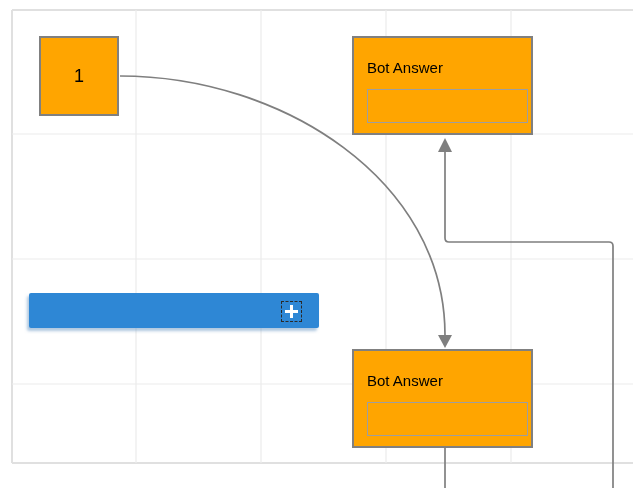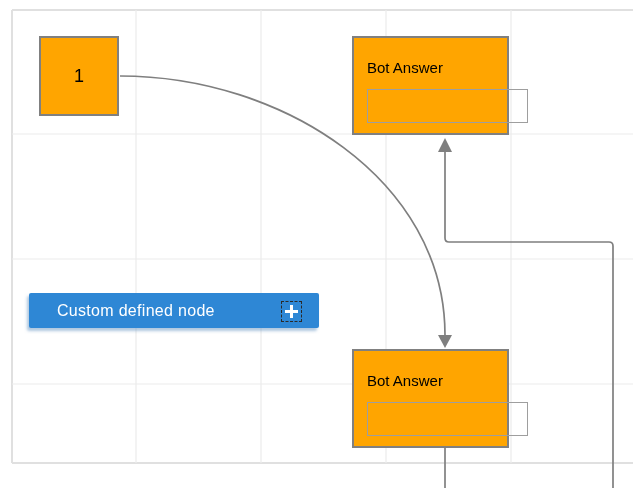--- a/index.html
+++ b/index.html
@@ -8,21 +8,21 @@
     font-family:"Liberation Sans",sans-serif;overflow:hidden;
   }
   .layer{position:absolute;left:0;top:0;}
   .node{position:absolute;box-sizing:border-box;}
   .orange{background:#ffa500;border:2px solid #808080;}
   .square-node{
     left:39px;top:36px;width:80px;height:80px;
     display:flex;align-items:center;justify-content:center;
     font-size:18px;color:#000;
   }
-  .bot-node{left:352px;width:157px;height:99px;}
+  .bot-node{left:352px;width:181px;height:99px;}
   .bot-node .bot-title{position:absolute;left:13px;top:21px;font-size:15px;color:#000;white-space:nowrap;}
   .bot-node .bot-input{
     position:absolute;left:13px;top:51px;width:161px;height:34px;
     border:1px solid #9e9e9e;box-sizing:border-box;background:transparent;
   }
   .bot-top{top:36px;}
   .bot-bottom{top:349px;}
   .custom-node{
     left:29px;top:293px;width:290px;height:35px;background:#2e87d5;
     border-radius:2px;box-shadow:-2px 3px 3px rgba(98,145,193,0.5);color:#fff;
@@ -84,20 +84,19 @@
     <span class="bot-title">Bot Answer</span>
     <div class="bot-input"></div>
   </div>
 
   <div class="node orange bot-node bot-bottom">
     <span class="bot-title">Bot Answer</span>
     <div class="bot-input"></div>
   </div>
 
   <div class="node custom-node">
-    <span class="custom-label">Custom defined node</span>
     <div class="plus-box">
       <span class="bar-h"></span>
       <span class="bar-v"></span>
     </div>
   </div>
 
 </div>
 
 </body></html>

